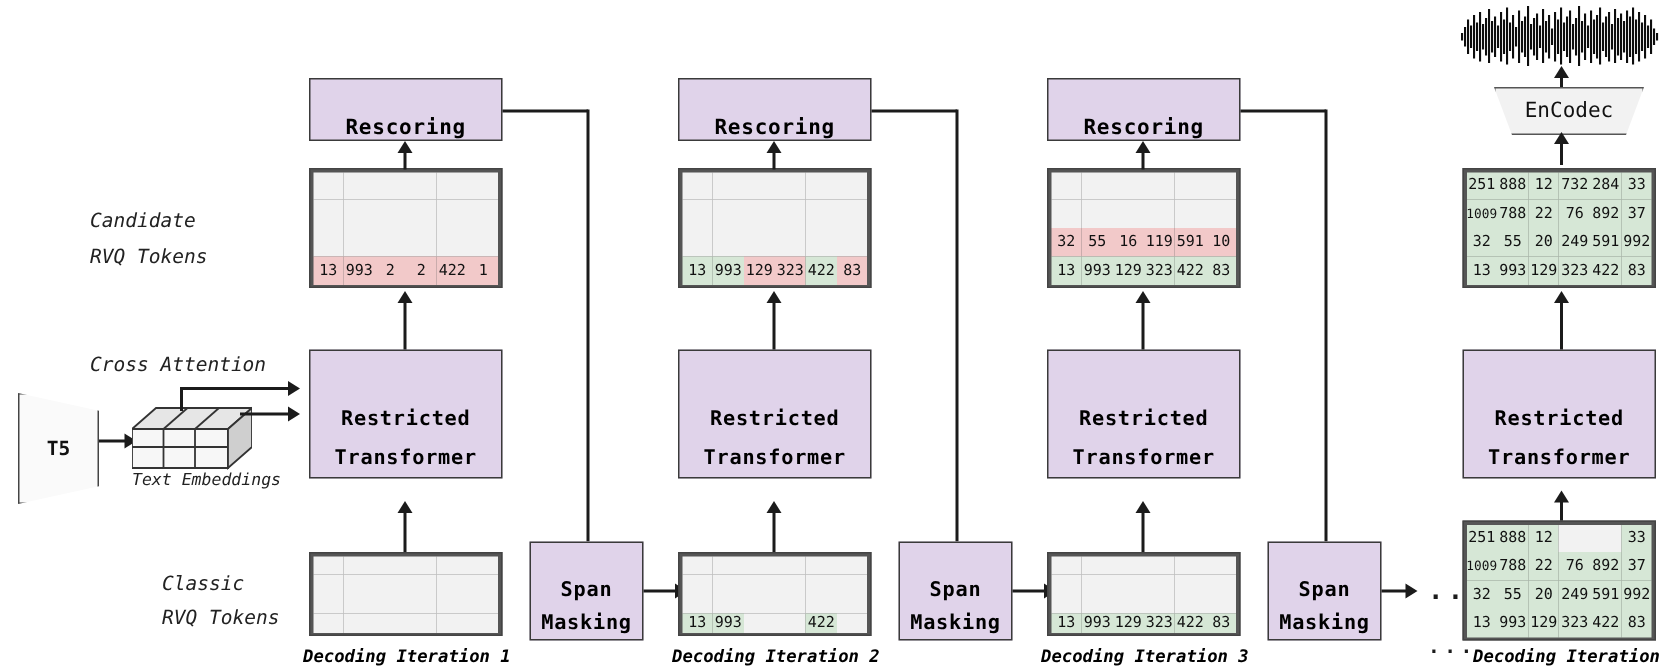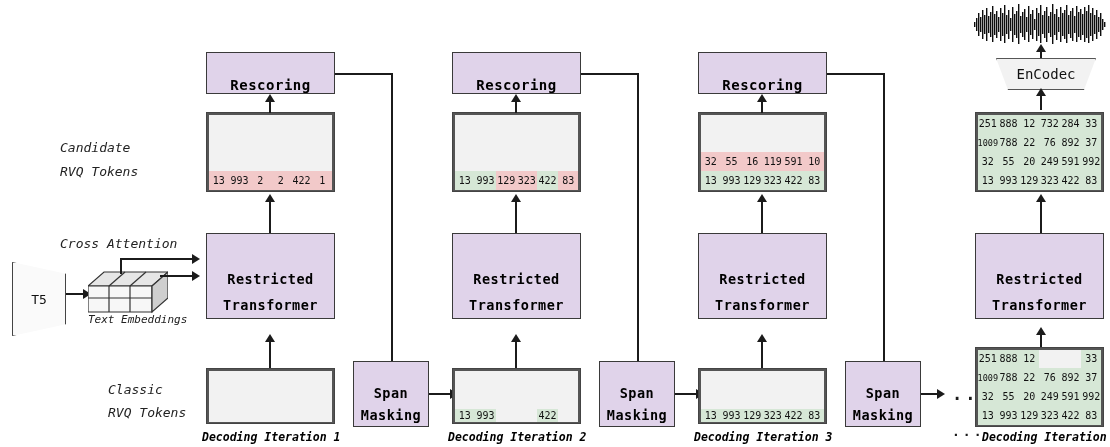--- a/index.html
+++ b/index.html
@@ -28,21 +28,21 @@
   .vln{width:1.6px;}
   .hln{height:1.6px;}
   .arrowup{position:absolute;width:0;height:0;border-left:5px solid transparent;
            border-right:5px solid transparent;border-bottom:8px solid #1b1b1b;}
   .arrowright{position:absolute;width:0;height:0;border-top:5px solid transparent;
               border-bottom:5px solid transparent;border-left:8px solid #1b1b1b;}
 
   
   .t5{position:absolute;background:#fafafa;border:1.5px solid #444;
       clip-path:polygon(0% 0%,100% 16%,100% 84%,0% 100%);
-      display:flex;align-items:center;justify-content:center;font-size:13px;color:#111;}
+      display:flex;align-items:center;justify-content:center;font-size:13px;color:#111;font-weight:bold;}
   .encodec{position:absolute;background:#f2f2f2;border:1.5px solid #555;
       clip-path:polygon(0% 0%,100% 0%,88% 100%,12% 100%);
       display:flex;align-items:center;justify-content:center;font-size:14px;color:#111;}
 
   
   .emb{position:absolute;}
   .dots{position:absolute;font-size:17px;font-weight:bold;color:#1b1b1b;letter-spacing:3px;}
   .prompt{position:absolute;font-weight:bold;font-size:11.5px;line-height:16px;
           text-align:center;color:#000;white-space:pre;}
   .cap{position:absolute;font-style:italic;font-weight:bold;font-size:11.5px;color:#000;white-space:nowrap;}

